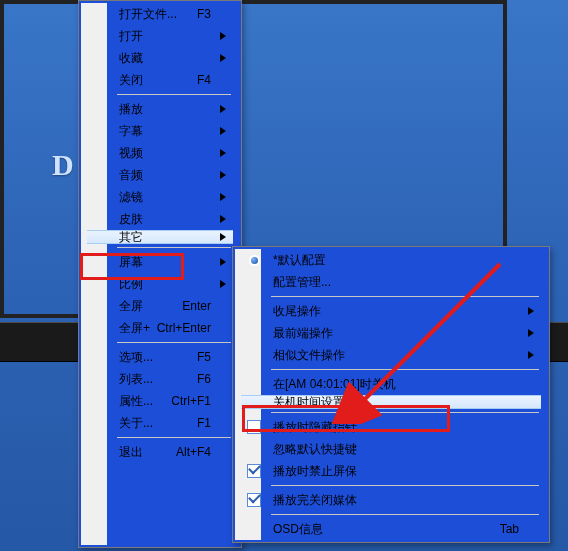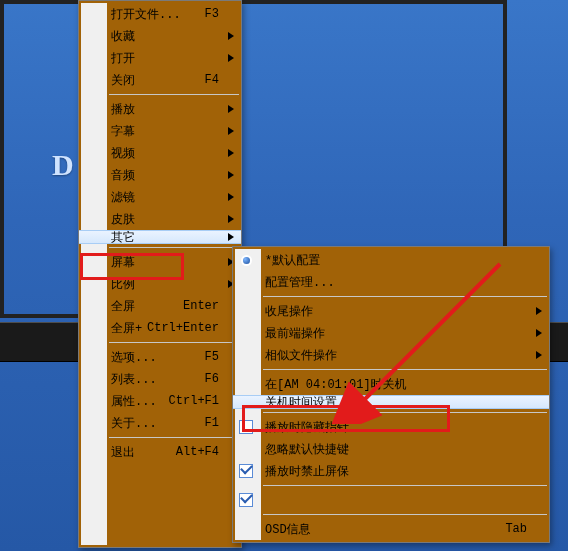--- a/index.html
+++ b/index.html
@@ -27,25 +27,24 @@
   
   .dtext {
     position: absolute; left: 52px; top: 148px;
     color: #cfe3ff; font-size: 30px; font-weight: 600;
     text-shadow: 0 1px 2px rgba(0,0,0,.35);
     font-family: Georgia, serif;
   }
   
   .menu {
     position: absolute;
-    background: #a16207;
+    background: #1d4ed8;
     border: 1px solid #7a7a7a;
     box-shadow: 2px 3px 6px rgba(0,0,0,.35);
-    padding: 2px 0;
-    font-family: Liberation Mono, monospace;
+    padding: 2px 8px;
   }
   .iconcol {
     position: absolute; left: 2px; top: 2px; bottom: 2px; width: 26px;
     background: #f0f0f0;
   }
   .item {
     position: relative;
     height: 22px;
     display: flex; align-items: center;
     padding-left: 32px; padding-right: 18px;
@@ -119,29 +118,29 @@
 <div class="dtext">D</div>
 
 <div id="menu1" class="menu">
   <div class="iconcol"></div>
   <div id="menu1-body">
       <div class="item">
         <span>打开文件...</span>
         <span class="shortcut">F3</span>
       </div>
       <div class="item">
+        <span>打开</span>
+        <span class="arrow">
+          <svg viewBox="0 0 6 8">
+            <path d="M0,0 L6,4 L0,8 Z" fill="#000"></path>
+          </svg>
+        </span>
+      </div>
+      <div class="item">
         <span>收藏</span>
-        <span class="arrow">
-          <svg viewBox="0 0 6 8">
-            <path d="M0,0 L6,4 L0,8 Z" fill="#000"></path>
-          </svg>
-        </span>
-      </div>
-      <div class="item">
-        <span>打开</span>
         <span class="arrow">
           <svg viewBox="0 0 6 8">
             <path d="M0,0 L6,4 L0,8 Z" fill="#000"></path>
           </svg>
         </span>
       </div>
       <div class="item">
         <span>关闭</span>
         <span class="shortcut">F4</span>
       </div>
@@ -310,20 +309,21 @@
         <span class="check">
           <span class="checkbox on"></span>
         </span>
         <span>播放时禁止屏保</span>
       </div>
       <div class="sep"></div>
       <div class="item">
         <span class="check">
           <span class="checkbox on"></span>
         </span>
+        <span>播放完关闭媒体</span>
       </div>
       <div class="sep"></div>
       <div class="item">
         <span>OSD信息</span>
         <span class="shortcut">Tab</span>
       </div>
     </div>
 </div>
 
 <div id="rb1" class="redbox"></div>

